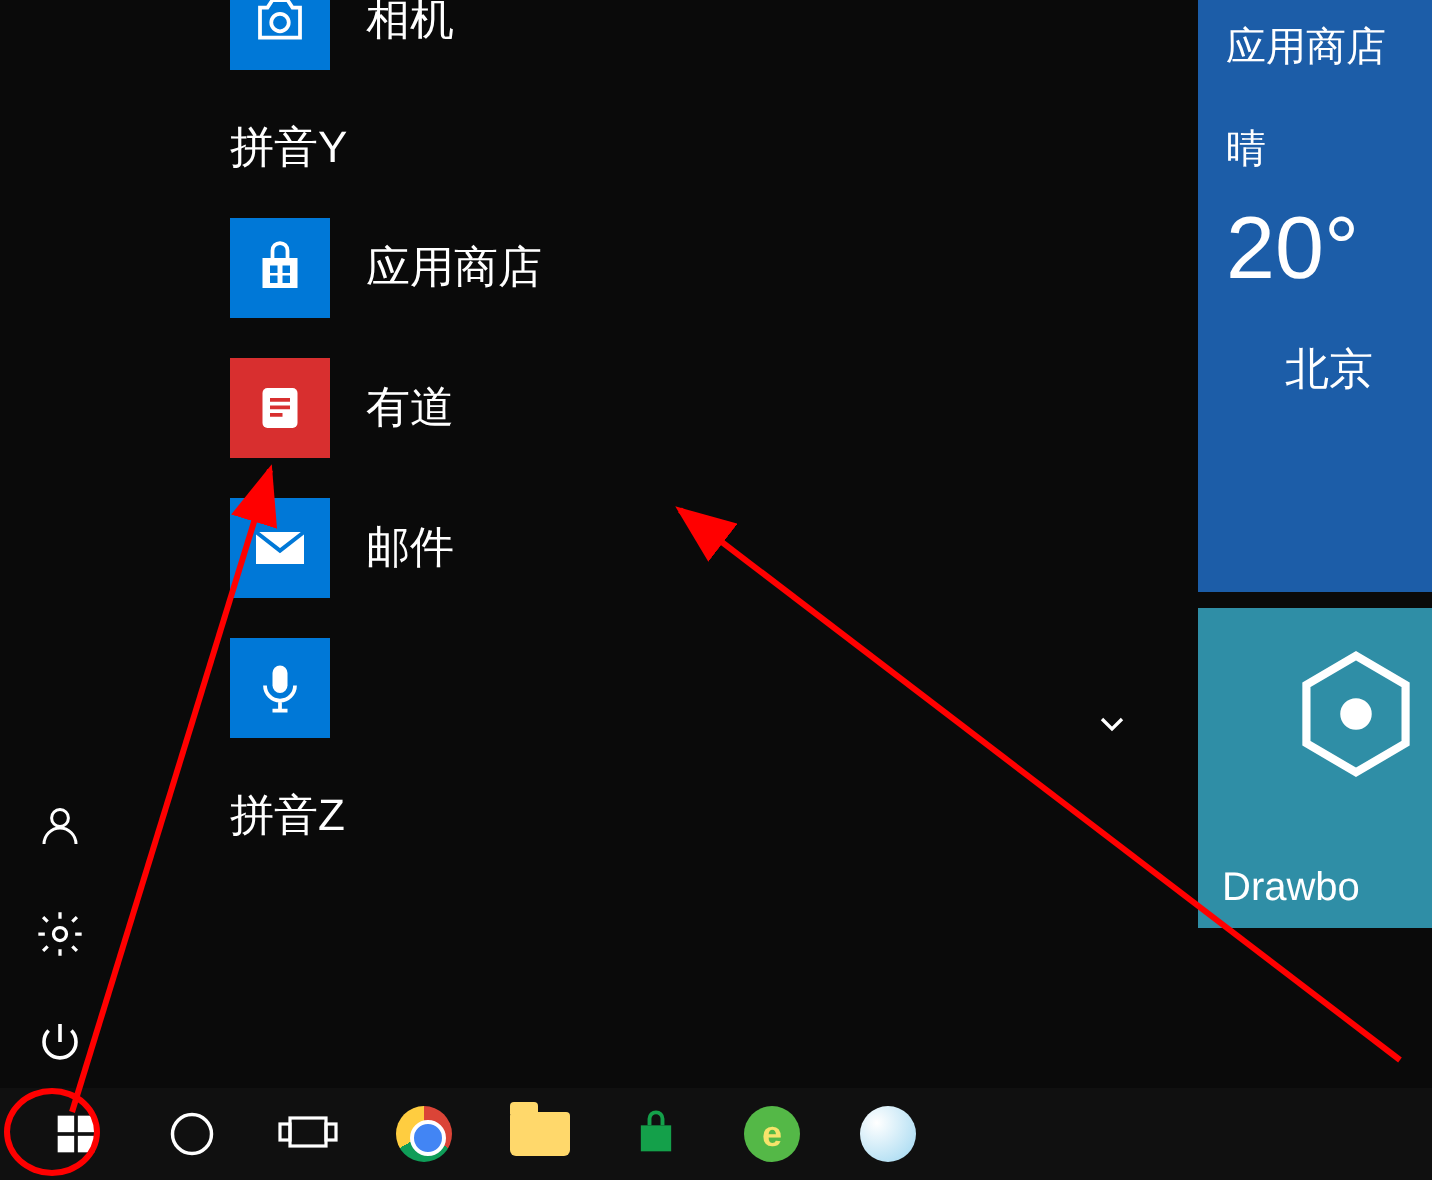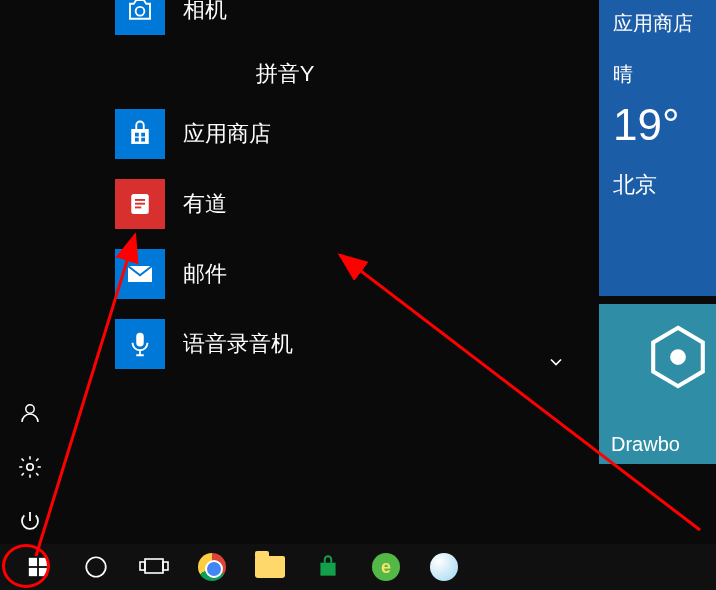--- a/index.html
+++ b/index.html
@@ -57,21 +57,20 @@
       color: #fff;
     }
     .app-label {
       font-size: 22px;
       color: #fff;
     }
     .group-header {
       font-size: 22px;
       color: #fff;
       margin: 14px 0 10px 0;
-      text-align: center;
     }
     .right-panel {
       position: absolute;
       right: 0;
       top: -2px;
       width: 117px;
       height: 298px;
       background: #1c5da8;
       color: #fff;
       overflow: hidden;
@@ -87,20 +86,21 @@
       font-size: 20px;
       margin-bottom: 12px;
     }
     .weather-temp {
       font-size: 44px;
       font-weight: 400;
       margin-bottom: 20px;
     }
     .weather-city {
       font-size: 22px;
+      text-align: center;
     }
     .drawbo-tile {
       position: absolute;
       right: 0;
       top: 304px;
       width: 117px;
       height: 160px;
       background: #2f8ea6;
       display: flex;
       flex-direction: column;
@@ -258,30 +258,30 @@
     </div>
     <span class="app-label">邮件</span>
   </div>
   <div class="app-item">
     <div class="app-tile">
       <svg width="30" height="30" viewBox="0 0 24 24" fill="#fff">
           <rect x="9" y="3" width="6" height="11" rx="3"></rect>
           <path d="M6 11a6 6 0 0 0 12 0M12 17v4M9 21h6" fill="none" stroke="#fff" stroke-width="1.5"></path>
         </svg>
     </div>
-    <span class="app-label">语音录音机</span>
-  </div>
-
+  </div>
+
+  <div class="group-header">拼音Z</div>
 </div>
 
 <div class="right-panel">
   <div class="weather-tile">
     <div class="weather-header">应用商店</div>
     <div class="weather-cond">晴</div>
-    <div class="weather-temp">19°</div>
+    <div class="weather-temp">20°</div>
     <div class="weather-city">北京</div>
   </div>
 </div>
 
 <div class="drawbo-tile">
   <svg width="70" height="70" viewBox="0 0 24 24" fill="none" stroke="#fff" stroke-width="1.4" style="margin-left:40px">
     <path d="M12 2l8.5 5v10L12 22l-8.5-5V7z"></path>
       <circle cx="12" cy="12" r="2" fill="#fff"></circle>
   </svg>
   <div class="drawbo-label">Drawbo</div>

